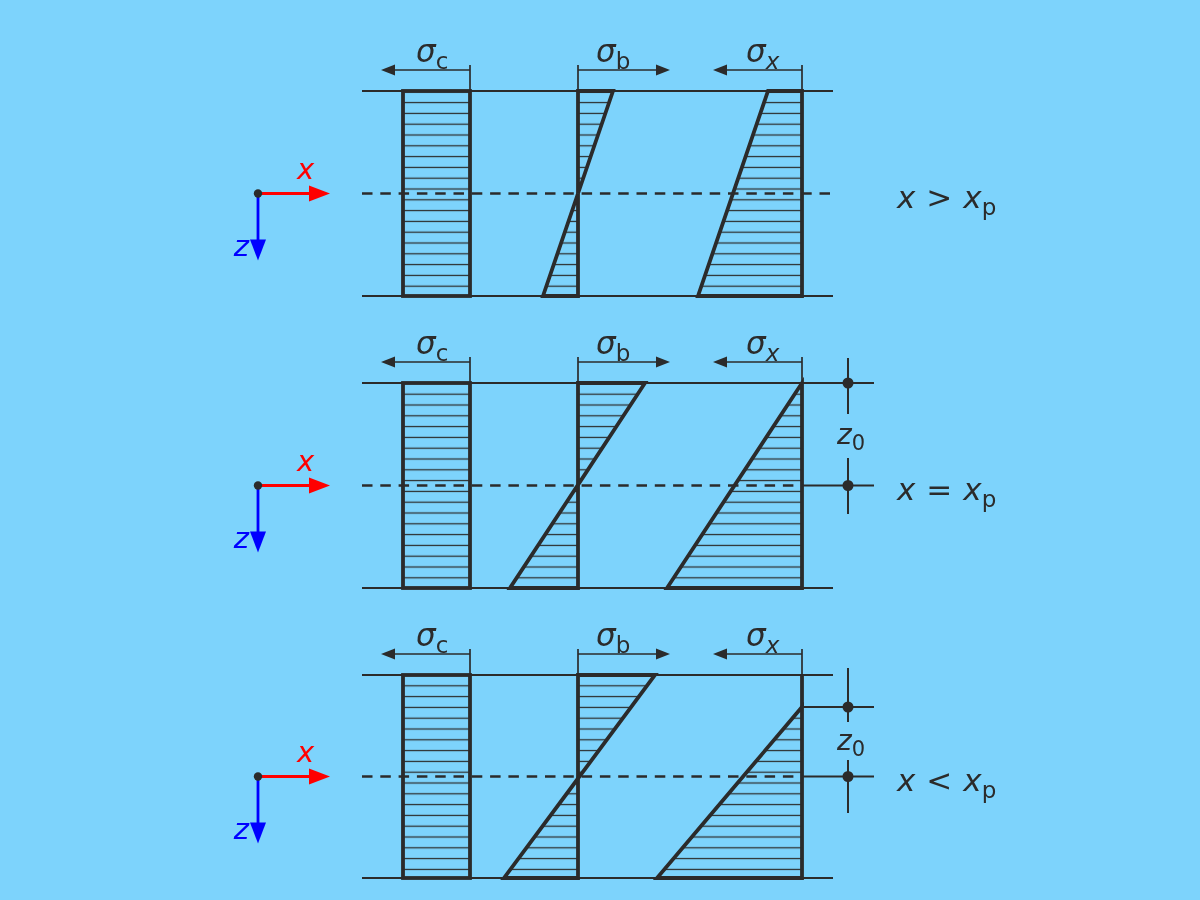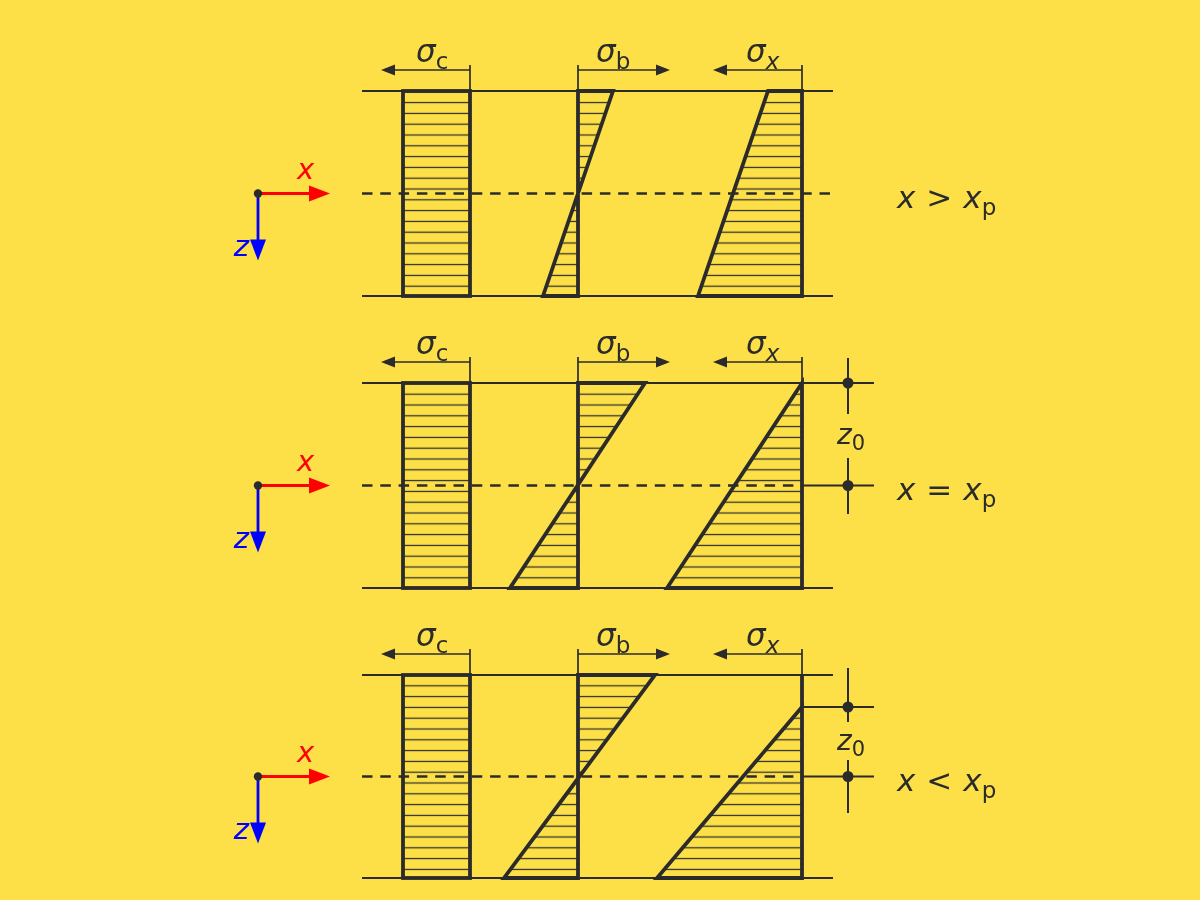--- a/index.html
+++ b/index.html
@@ -1,16 +1,16 @@
 <!DOCTYPE html>
 <html style="--line: #2b2b2b; --x-axis: #ff0000; --z-axis: #0000ff;"><head>
 <meta charset="utf-8">
 <style>
   html,body{margin:0;padding:0;background:#ffffff;}
-  .stage{width:1200px;height:900px;position:relative;background:#fde047;overflow:hidden;
+  .stage{width:1200px;height:900px;position:relative;background:#7dd3fc;overflow:hidden;
          font-family:"DejaVu Sans", sans-serif;}
   svg{display:block;}
   :root{--line:#2b2b2b;--x-axis:#ff0000;--z-axis:#0000ff;}
 
   .s-thick{stroke:var(--line);stroke-width:3.8;fill:none;stroke-linejoin:miter;}
   .s-beam{stroke:var(--line);stroke-width:1.9;fill:none;}
   .s-thin{stroke:var(--line);stroke-width:1.7;fill:none;}
   .s-dim{stroke:var(--line);stroke-width:2;fill:none;}
   .s-dash{stroke:var(--line);stroke-width:2.3;fill:none;stroke-dasharray:10.5 7.8;}
   .s-xaxis{stroke:var(--x-axis);stroke-width:2.8;fill:none;}

